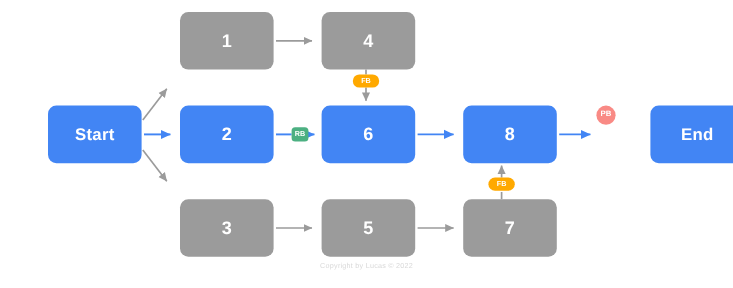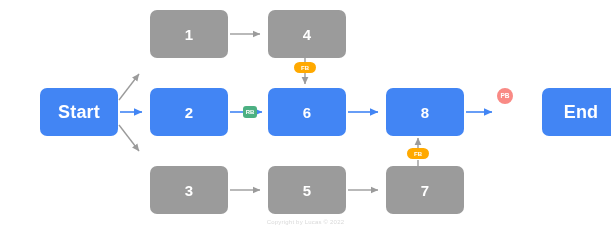--- a/index.html
+++ b/index.html
@@ -38,21 +38,21 @@
     user-select: none;
   }
   .node.blue  { background: #4285f4; }
   .node.grey  { background: #9b9b9b; }
   .node-label {
     font-size: 15px;
     line-height: 1;
     color: #ffffff;
     font-weight: bold;
   }
-  .node.terminal .node-label { font-size: 18px; }
+  .node.terminal .node-label { font-size: 14px; }
   .node.step .node-label { font-size: 15px; font-weight: bold; }
 
   
   .badge {
     position: absolute;
     display: flex;
     align-items: center;
     justify-content: center;
     color: #ffffff;
     font-weight: bold;

